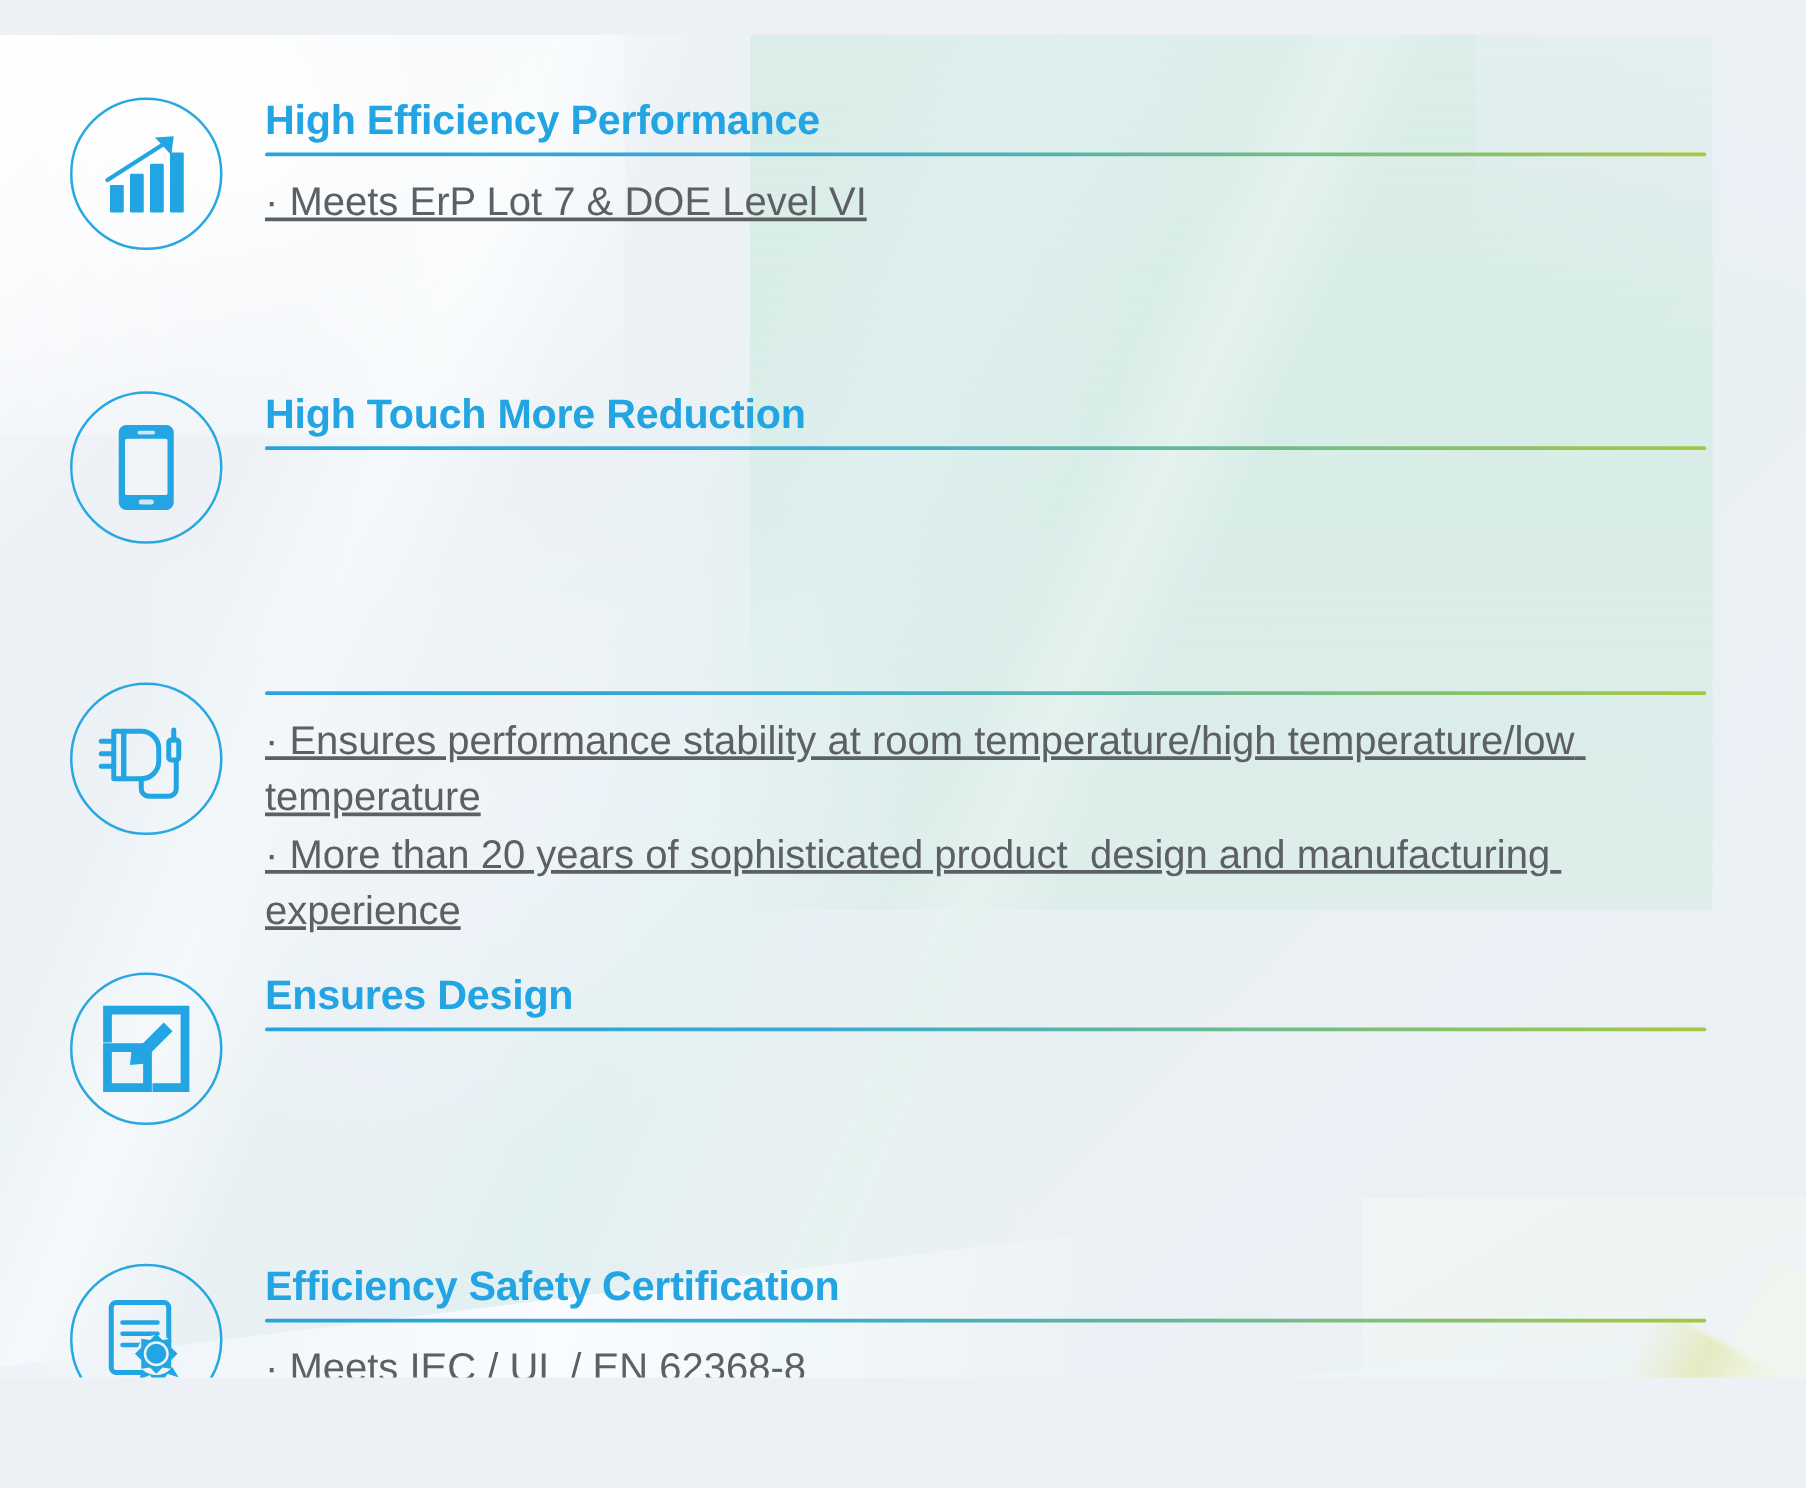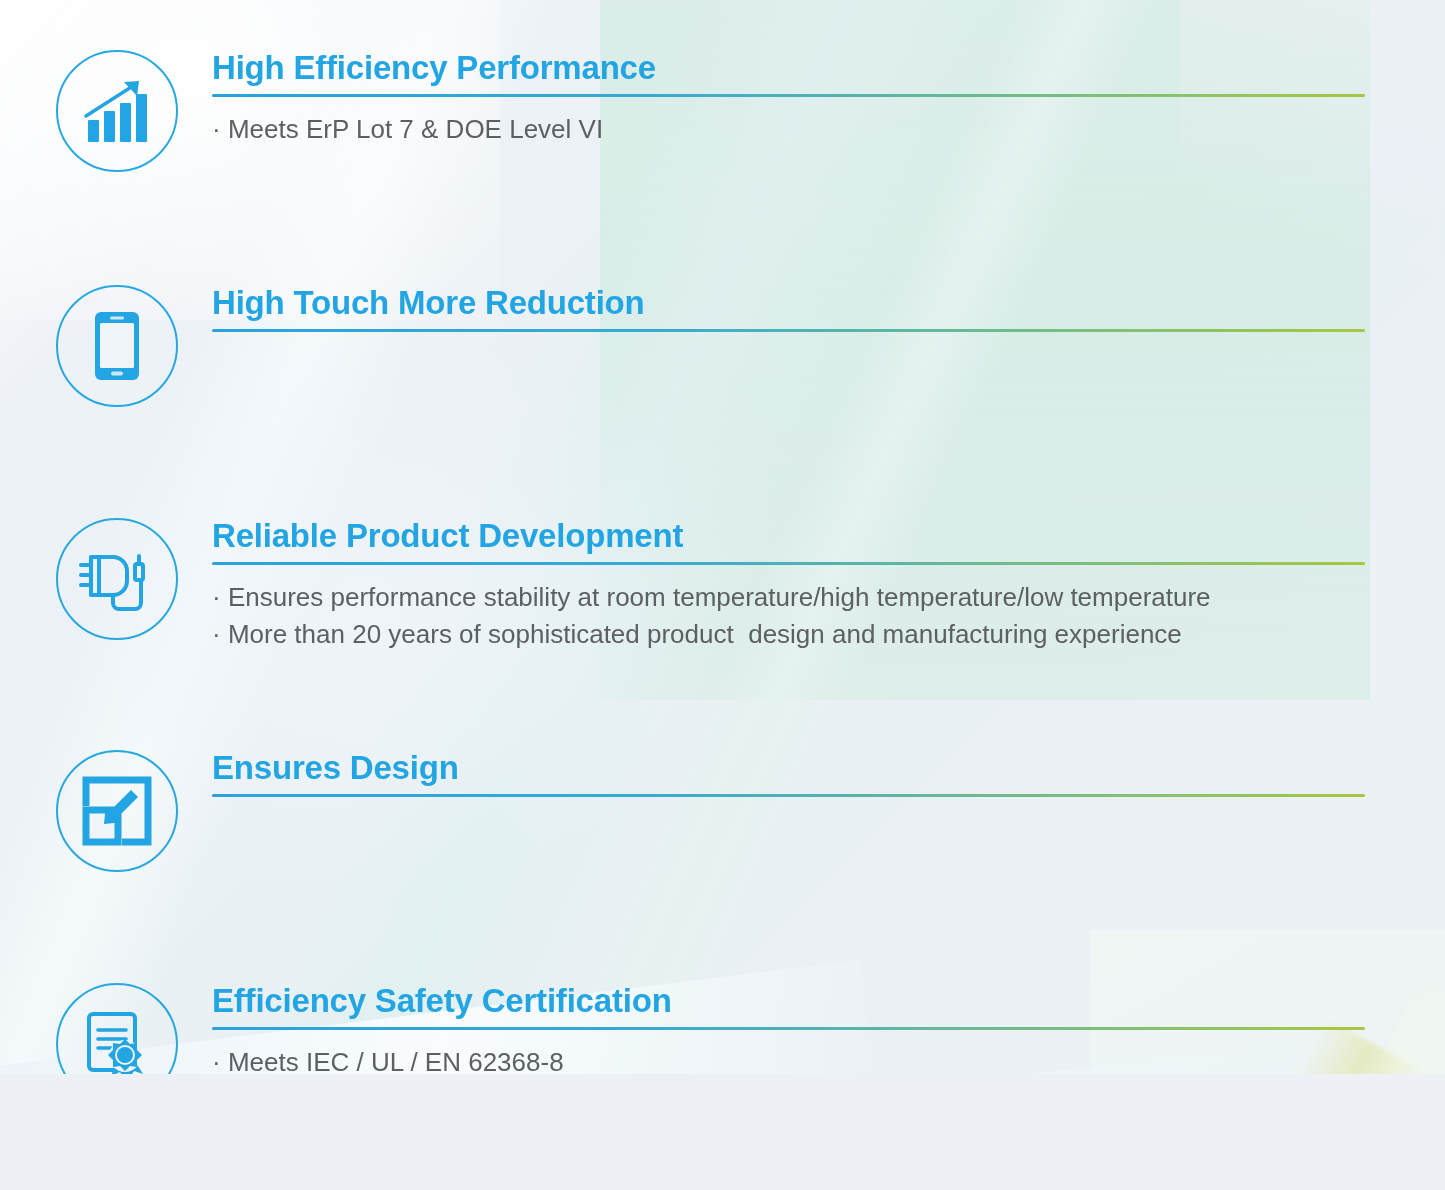--- a/index.html
+++ b/index.html
@@ -8,20 +8,21 @@
     font-family:"Liberation Sans", sans-serif;
     background:#edf1f6;
     overflow:hidden;
   }
   #stage{
     position:relative;
     width:1445px;height:1074px;
     overflow:hidden;
     background:
       linear-gradient(135deg,#ffffff 0%, #eef2f7 16%, #eaf1f4 40%, #e9f0f4 60%, #edf1f6 100%);
+    margin-top: 28px;
   }
   
   .bg{position:absolute;pointer-events:none;}
 
   .band-green-block{
     left:600px;top:-40px;width:770px;height:740px;
     background:linear-gradient(180deg, rgba(214,236,228,.75) 0%, rgba(213,236,229,.85) 45%, rgba(216,236,230,.7) 100%);
     transform:skewX(-0.0deg);
     filter:blur(0.3px);
   }
@@ -111,22 +112,23 @@
   .divider{
     margin-top:7px;
     height:3px;
     width:1153px;
     background:linear-gradient(90deg,#2aa3dd 0%, #38aad2 38%, #7cbf7c 76%, #a6c83f 100%);
     border-radius:2px;
   }
   .bullets{
     margin-top:14px;
     color:#5d6063;
-    font-size:26px;
+    font-size:32px;
     line-height:1.42;
+    text-decoration:underline;
   }
   .bullet{
     white-space:pre-wrap;
     text-indent:0;
   }
 </style>
 </head>
 <body>
 
 <div id="stage">
@@ -199,21 +201,20 @@
               <path d="M14 33 H4"></path>
               <path d="M14 43 H4"></path>
               <path d="M36 53 v8 a6 6 0 0 0 6 6 h16 a6 6 0 0 0 6 -6 V38"></path>
               <rect x="58" y="22" width="8" height="16" rx="2"></rect>
               <path d="M62 22 V14"></path>
             </g>
           </svg>
         </div>
       </div>
       <div class="content">
-        <div class="title">Reliable Product Development</div>
         <div class="divider"></div>
         <div class="bullets">
           <div class="bullet">· Ensures performance stability at room temperature/high temperature/low temperature</div>
           <div class="bullet">· More than 20 years of sophisticated product  design and manufacturing experience</div>
         </div>
       </div>
     </div>
 
     <div class="row" style="top:750px;">
       <div class="icon-wrap">

